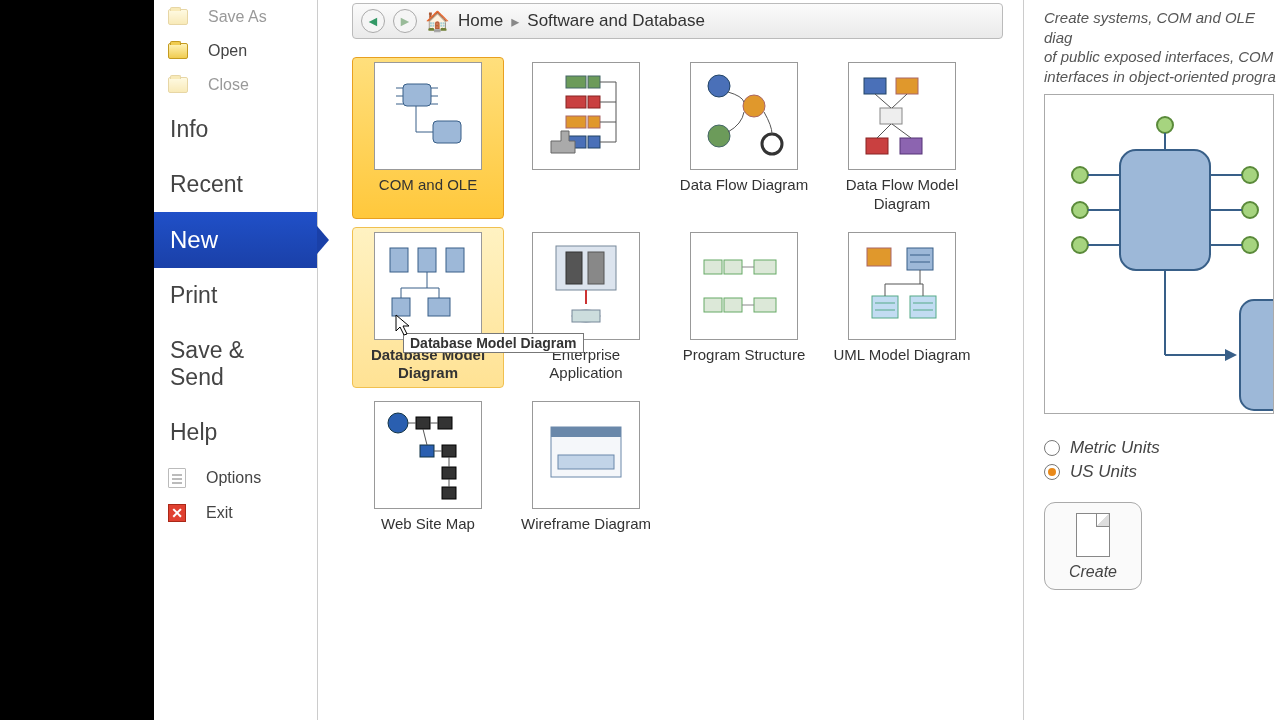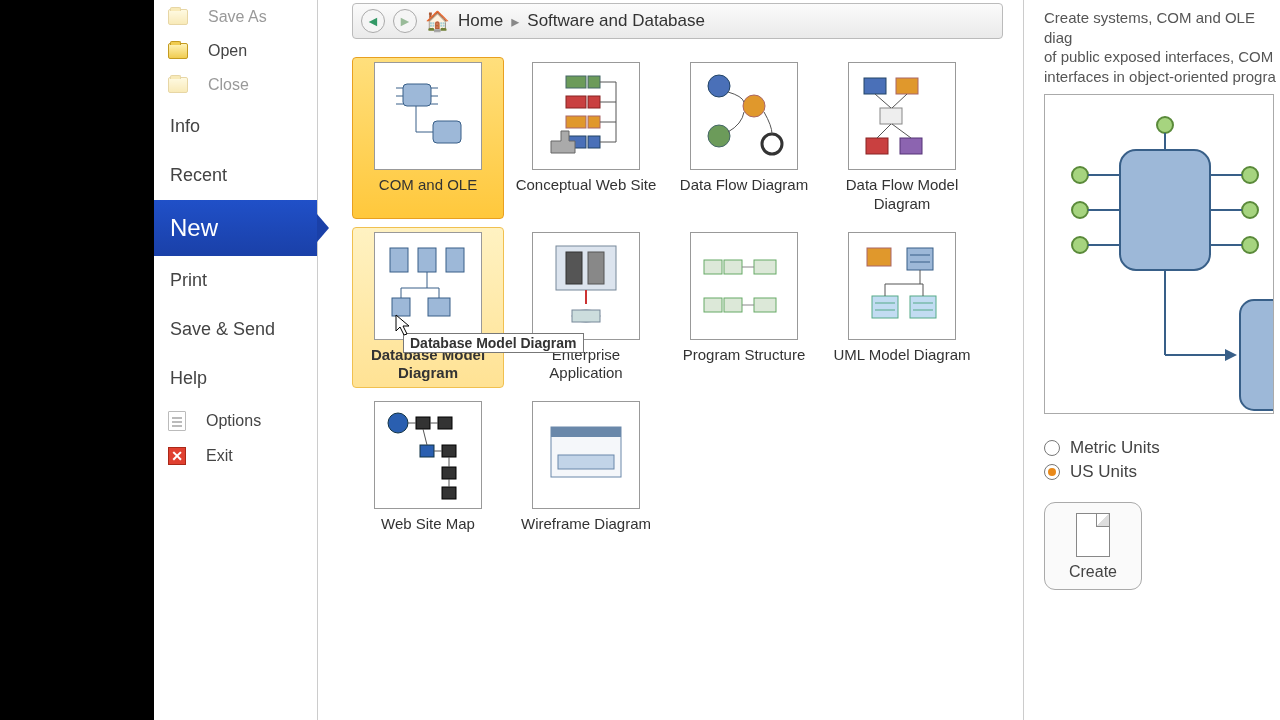--- a/index.html
+++ b/index.html
@@ -6,21 +6,21 @@
 html, body { width: 1280px; height: 720px; overflow: hidden; }
 body { display: flex; background: #000; }
 
 
 .black-strip { width: 154px; background: #000; }
 
 
 .sidebar { width: 164px; background: #fff; border-right: 1px solid #ccc; display: flex; flex-direction: column; padding-top: 0; }
 .menu-item { display: flex; align-items: center; padding: 8px 14px; font-size: 16px; color: #444; cursor: pointer; gap: 20px; }
 .menu-item.disabled { color: #999; }
-.menu-item.big { font-size: 18px; color: #444; padding: 14px 16px; }
+.menu-item.big { font-size: 23px; color: #444; padding: 14px 16px; }
 .menu-item.selected { background: linear-gradient(#2050c8, #1a40a8); color: #fff; position: relative; font-size: 24px; text-align: center; }
 .menu-item.selected::after {
   content: ""; position: absolute; right: -12px; top: 50%; transform: translateY(-50%);
   border-left: 12px solid #1a40a8; border-top: 14px solid transparent; border-bottom: 14px solid transparent;
 }
 .folder-icon { width: 20px; height: 16px; background: linear-gradient(#fff3b8,#f0cc50); border: 1px solid #c49b20; border-radius: 2px; position: relative; }
 .folder-icon::before { content:""; position:absolute; top:-3px; left:1px; width:9px; height:3px; background:#f0cc50; border:1px solid #c49b20; border-bottom:none; border-radius: 2px 2px 0 0;}
 .file-icon { width: 18px; height: 20px; background:#fff; border:1px solid #bbb; border-radius:1px; position:relative;}
 .file-icon::after{ content:""; position:absolute; top:5px; left:3px; right:3px; height:2px; background:#bbb; box-shadow:0 4px 0 #bbb, 0 8px 0 #bbb;}
 .red-x { width:18px; height:18px; background:#e04030; display:flex; align-items:center; justify-content:center; color:#fff; font-weight:bold; font-size:14px; border:1px solid #aa2818;}
@@ -40,21 +40,21 @@
 .tpl.hover { background: linear-gradient(#fff2c2,#ffe294); border:1px solid #f0c050; padding:4px;font-weight:bold; }
 .thumb { width:108px; height:108px; background:#fff; border:1px solid #999; display:flex; align-items:center; justify-content:center; position:relative;}
 .tpl .label{ font-size:15px; color:#333; text-align:center; margin-top:6px; line-height:1.25;}
 
 .tooltip { position:absolute; left:50px; top:105px; background:#fff; border:1px solid #777; padding:1px 6px; font-size:14px; color:#333; z-index:5; white-space:nowrap;}
 
 .cursor { position:absolute; width:18px; height:24px; pointer-events:none; z-index:6;}
 .cursor svg{position:absolute; top:0;left:0;}
 
 
-.right { width: 256px; padding: 8px 0 0 20px; font-size:15px; color:#444; }
+.right { width: 256px; padding: 8px 0 0 20px; font-size:15px; color:#444;font-style:italic; }
 .desc { font-size:15px; color:#555; line-height:1.3; margin-bottom:8px; }
 .preview { width: 230px; height: 320px; border:1px solid #aaa; background:#fff; margin: 8px 0 24px 0; position:relative; overflow:hidden;}
 .radio-row { display:flex; align-items:center; gap:10px; margin:4px 0; font-size:17px; cursor:pointer;}
 .radio { width:16px; height:16px; border:1.5px solid #777; border-radius:50%; position:relative;}
 .radio.on::after{ content:""; position:absolute; inset:3px; background:#e8891a; border-radius:50%;}
 .create-btn { margin-top:20px; width:98px; border:1px solid #aaa; border-radius:11px; background:#fafafa; display:flex; flex-direction:column; align-items:center; padding:10px 0 8px; cursor:pointer;}
 .create-btn .pg{ width:34px; height:44px; border:1px solid #888; background:#fff; position:relative;}
 .create-btn .pg::after{ content:""; position:absolute; top:0; right:0; width:12px; height:12px; border-left:1px solid #888; border-bottom:1px solid #888; background:linear-gradient(135deg,#fff 49%,#ddd 50%);}
 .create-btn span{ margin-top:6px; font-size:16px;}
 </style>
@@ -147,21 +147,20 @@
             <rect x="30" y="70" width="20" height="12" fill="#4a70b8" stroke="#246"></rect>
               <rect x="52" y="70" width="12" height="12" fill="#4a70b8" stroke="#246"></rect>
             <path d="M15 75 l10 0 l0 -10 l8 0 l0 10 l6 0 l0 12 l-24 0 z" fill="#aaa" stroke="#666"></path>
             <line x1="64" y1="16" x2="80" y2="16" stroke="#555"></line>
               <line x1="64" y1="36" x2="80" y2="36" stroke="#555"></line>
               <line x1="64" y1="56" x2="80" y2="56" stroke="#555"></line>
               <line x1="64" y1="76" x2="80" y2="76" stroke="#555"></line>
             <line x1="80" y1="16" x2="80" y2="76" stroke="#555"></line>
           </svg>
         </div>
-        <div class="label">Conceptual Web Site</div>
       </div>
 
       <div class="tpl">
         <div class="thumb">
           <svg width="100" height="100" viewBox="0 0 100 100">
             <circle cx="25" cy="20" r="11" fill="#4a70b8" stroke="#246"></circle>
             <circle cx="60" cy="40" r="11" fill="#e0982c" stroke="#a66"></circle>
             <circle cx="25" cy="70" r="11" fill="#6c9b5a" stroke="#466"></circle>
             <circle cx="78" cy="78" r="10" fill="#fff" stroke="#333" stroke-width="3"></circle>
             <path d="M34 26 Q48 30 50 36" fill="none" stroke="#555"></path>

